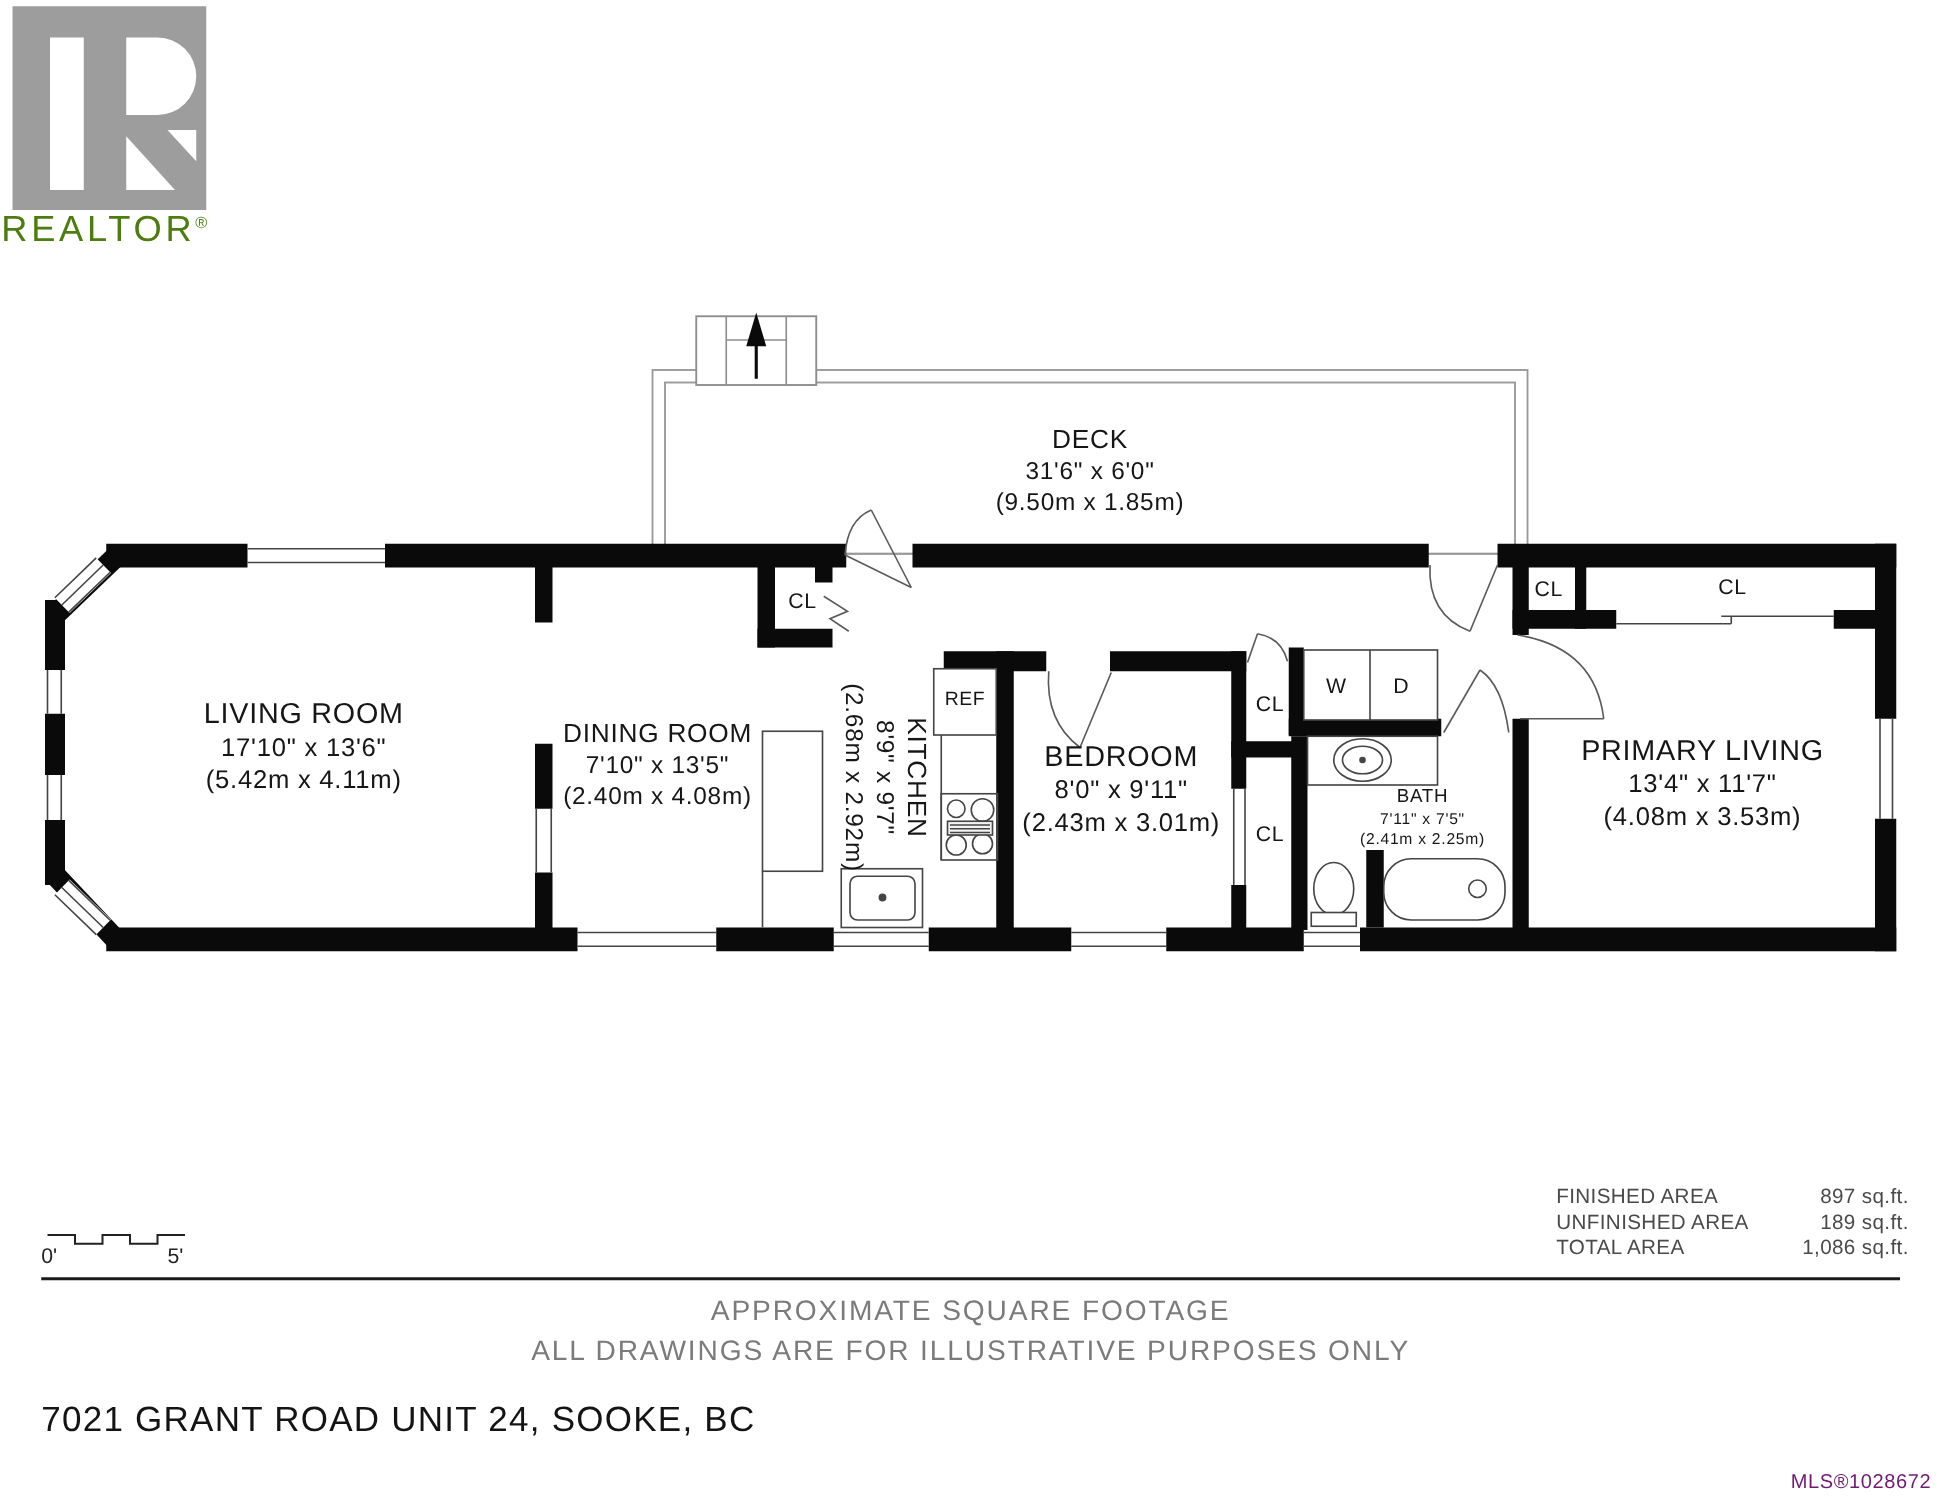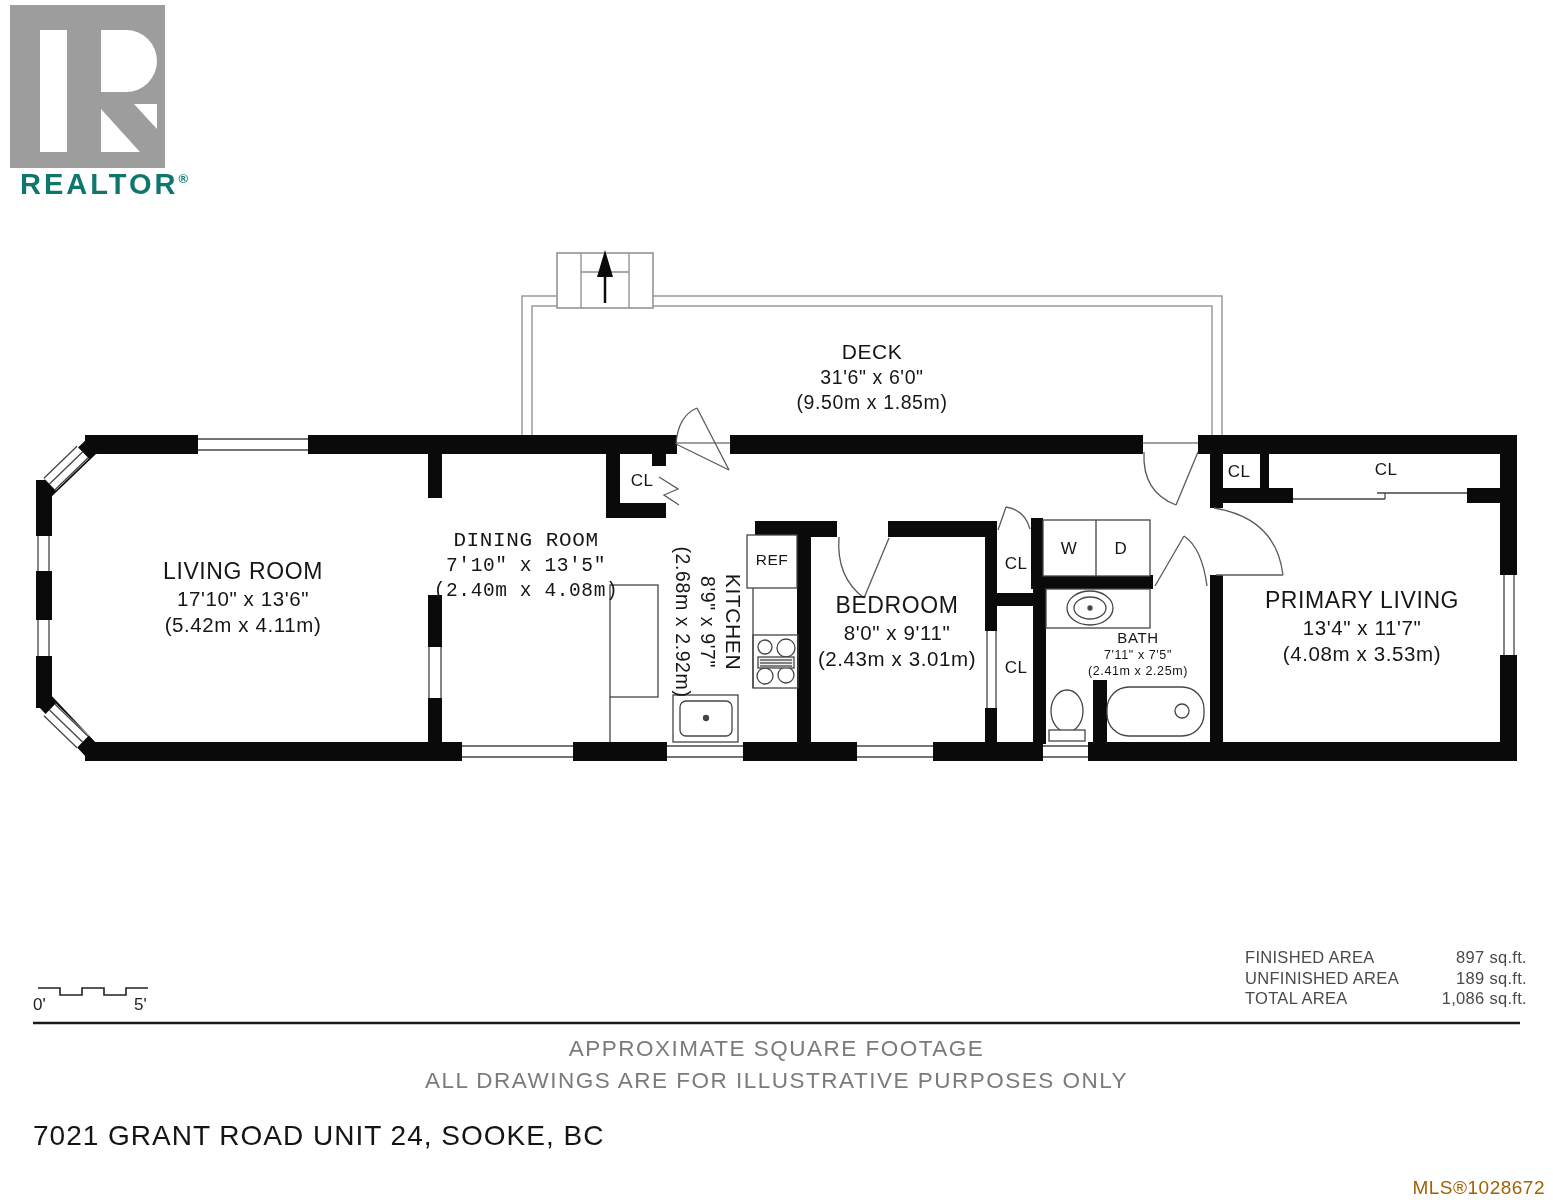--- a/index.html
+++ b/index.html
@@ -11,32 +11,32 @@
   .room-label .room-name{font-size:23px;}
   .room-label .room-dim{font-size:20.5px;}
   .room-label.mid .room-name{font-size:21px;}
   .room-label.mid .room-dim{font-size:19.5px;}
   .room-label.sm .room-name{font-size:15px;}
   .room-label.sm .room-dim{font-size:12.5px;}
   .room-label.rot{transform:translate(-50%,-50%) rotate(90deg);}
   .tag{position:absolute;font-size:17px;color:#161616;transform:translate(-50%,-50%);
        letter-spacing:.5px;white-space:nowrap;}
   .tag.small{font-size:15.5px;text-align:right;}
-  .wordmark{position:absolute;left:20px;top:168px;font-size:29px;color:#0f766e;
-            letter-spacing:3px;font-weight:bold;}
+  .wordmark{position:absolute;left:1px;top:168px;font-size:29px;color:#4d7c0f;
+            letter-spacing:3px;}
   .wordmark sup{font-size:13px;letter-spacing:0;}
   .areas{position:absolute;left:1245px;top:947px;width:282px;color:#4a4a4a;}
   .areas .row{display:flex;justify-content:space-between;font-size:16.5px;line-height:20.5px;
               letter-spacing:.3px;}
   .scale-label{position:absolute;font-size:17px;color:#222;}
   .disclaimer{position:absolute;left:0;width:1553px;text-align:center;color:#7b7b7b;
               letter-spacing:1.5px;font-size:22.5px;}
   .address{position:absolute;left:33px;top:1104px;font-size:28px;color:#141414;
            letter-spacing:1px;margin-top:16px;}
-  .mls{position:absolute;right:8px;top:1177px;font-size:19px;color:#a16207;letter-spacing:.5px;}
+  .mls{position:absolute;right:8px;top:1177px;font-size:16px;color:#701a75;letter-spacing:.5px;}
 </style>
 </head>
 <body>
 
 <div class="page">
 
   <svg class="plan" width="1553" height="1200" viewBox="0 0 1553 1200">
 
     <g fill="none" stroke="#9a9a9a" stroke-width="1.5">
       <rect x="522" y="296" width="700" height="147"></rect>
@@ -253,21 +253,21 @@
     <div class="room-dim">31'6" x 6'0"</div>
     <div class="room-dim">(9.50m x 1.85m)</div>
   </div>
 
   <div class="room-label" style="left:243px;top:597px;">
     <div class="room-name">LIVING ROOM</div>
     <div class="room-dim">17'10" x 13'6"</div>
     <div class="room-dim">(5.42m x 4.11m)</div>
   </div>
 
-  <div class="room-label mid" style="left:526px;top:566px;font-family:Liberation Mono, monospace;">
+  <div class="room-label mid" style="left:526px;top:612px;">
     <div class="room-name">DINING ROOM</div>
     <div class="room-dim">7'10" x 13'5"</div>
     <div class="room-dim">(2.40m x 4.08m)</div>
   </div>
 
   <div class="room-label mid rot" style="left:708px;top:622px;">
     <div class="room-name">KITCHEN</div>
     <div class="room-dim">8'9" x 9'7"</div>
     <div class="room-dim">(2.68m x 2.92m)</div>
   </div>

